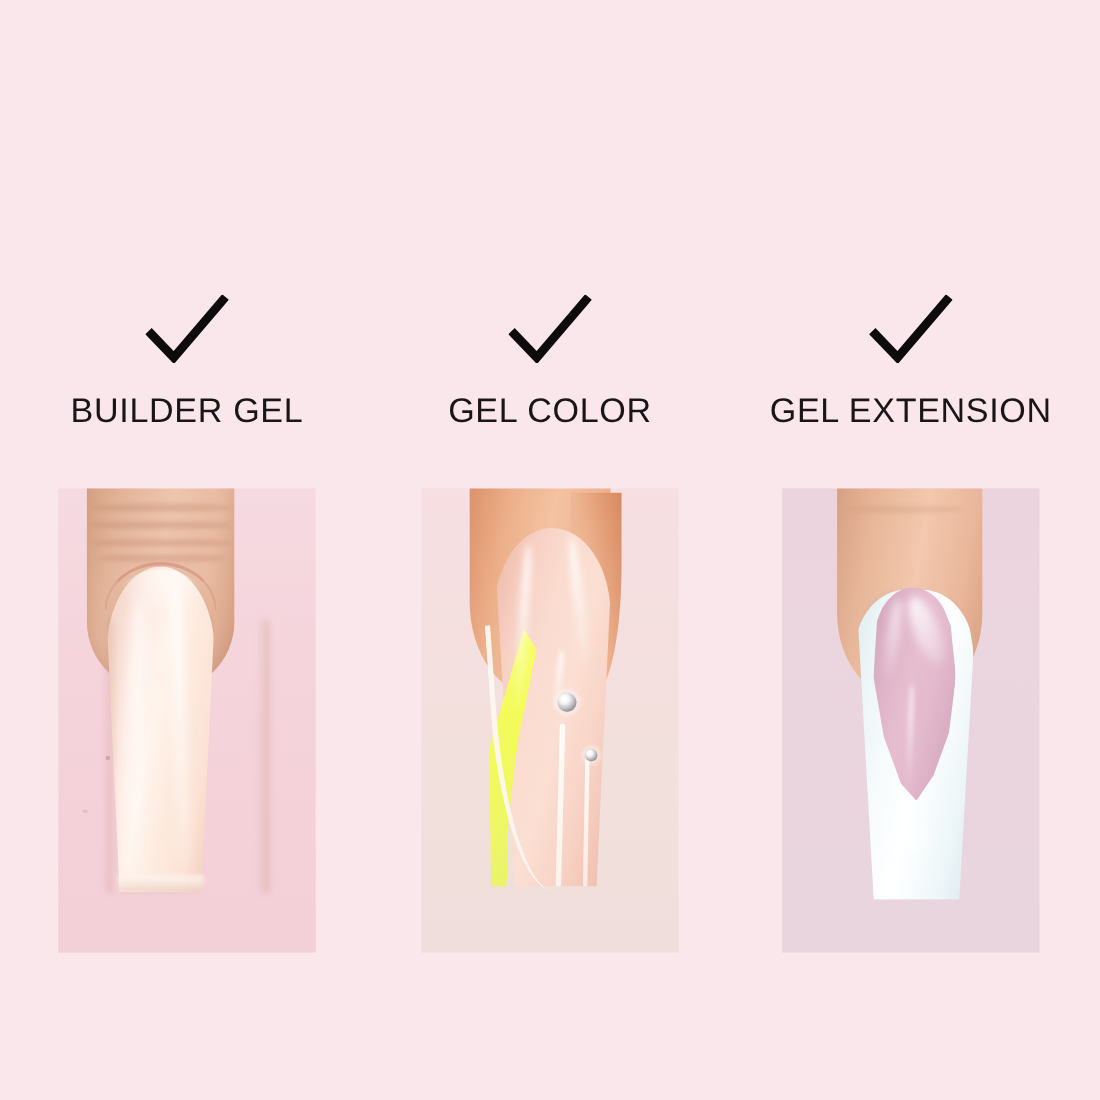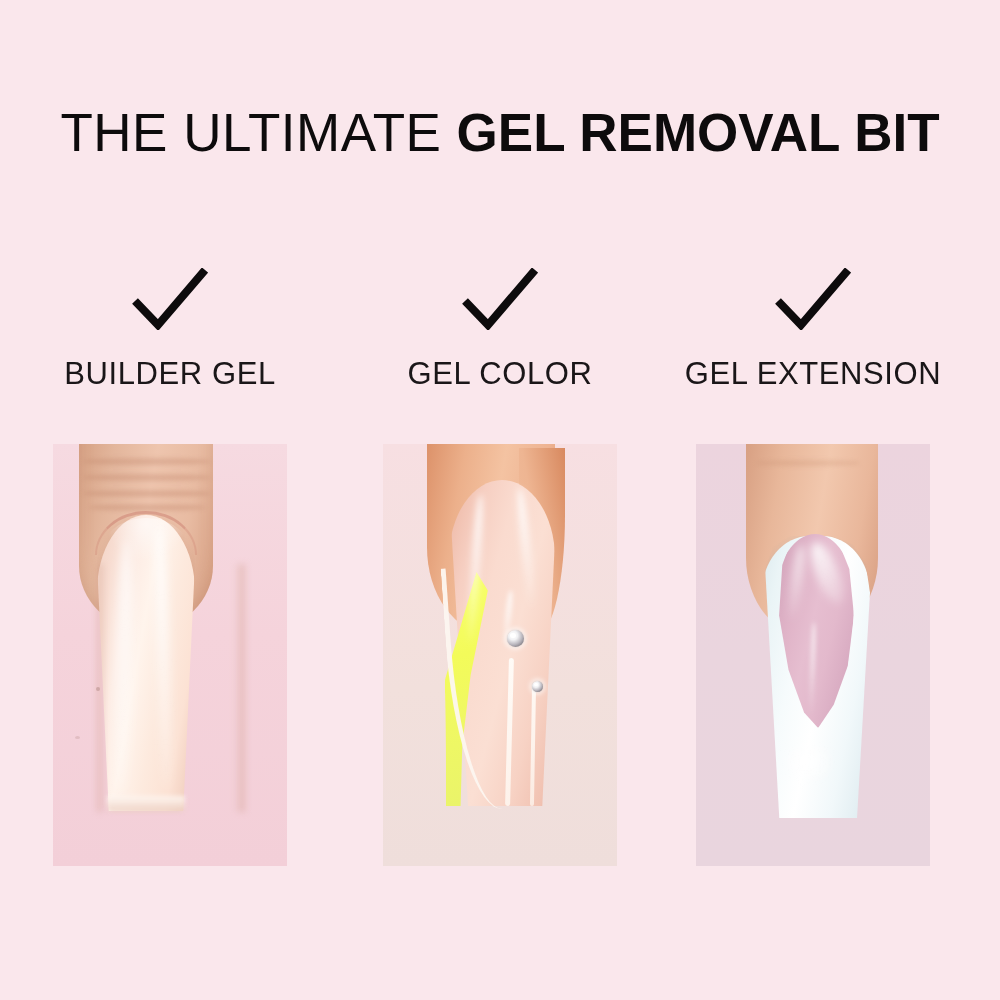--- a/index.html
+++ b/index.html
@@ -53,21 +53,21 @@
     height: 620px;
   }
   .col {
     position: absolute;
     top: 0;
     width: 312px;
     height: 620px;
   }
   .col-1 { left: 14px; }
   .col-2 { left: 344px; }
-  .col-3 { left: 657px; }
+  .col-3 { left: 672px; }
 
   .check {
     position: absolute;
     top: 10px;
     left: 50%;
     transform: translateX(-50%);
     width: 76px;
     height: 62px;
   }
   .check svg { display: block; }
@@ -437,23 +437,20 @@
     height: 60px;
     background: radial-gradient(60% 60% at 40% 30%, rgba(255,255,255,.75), rgba(255,255,255,0) 70%);
     filter: blur(2px);
   }
 </style>
 </head>
 <body>
 
 <div class="page">
 
-  <div class="title">
-    <span class="light">THE ULTIMATE </span><span class="bold">GEL REMOVAL BIT</span>
-  </div>
 
   <div class="columns">
 
     <div class="col col-2">
       <div class="check">
         <svg viewBox="0 0 76 62" width="76" height="62" aria-hidden="true">
           <path d="M3 33 L26 57 L73 2" fill="none" stroke="#0d0b0c" stroke-width="8" stroke-linecap="butt" stroke-linejoin="miter"></path>
         </svg>
       </div>
       <div class="col-label">GEL COLOR</div>

